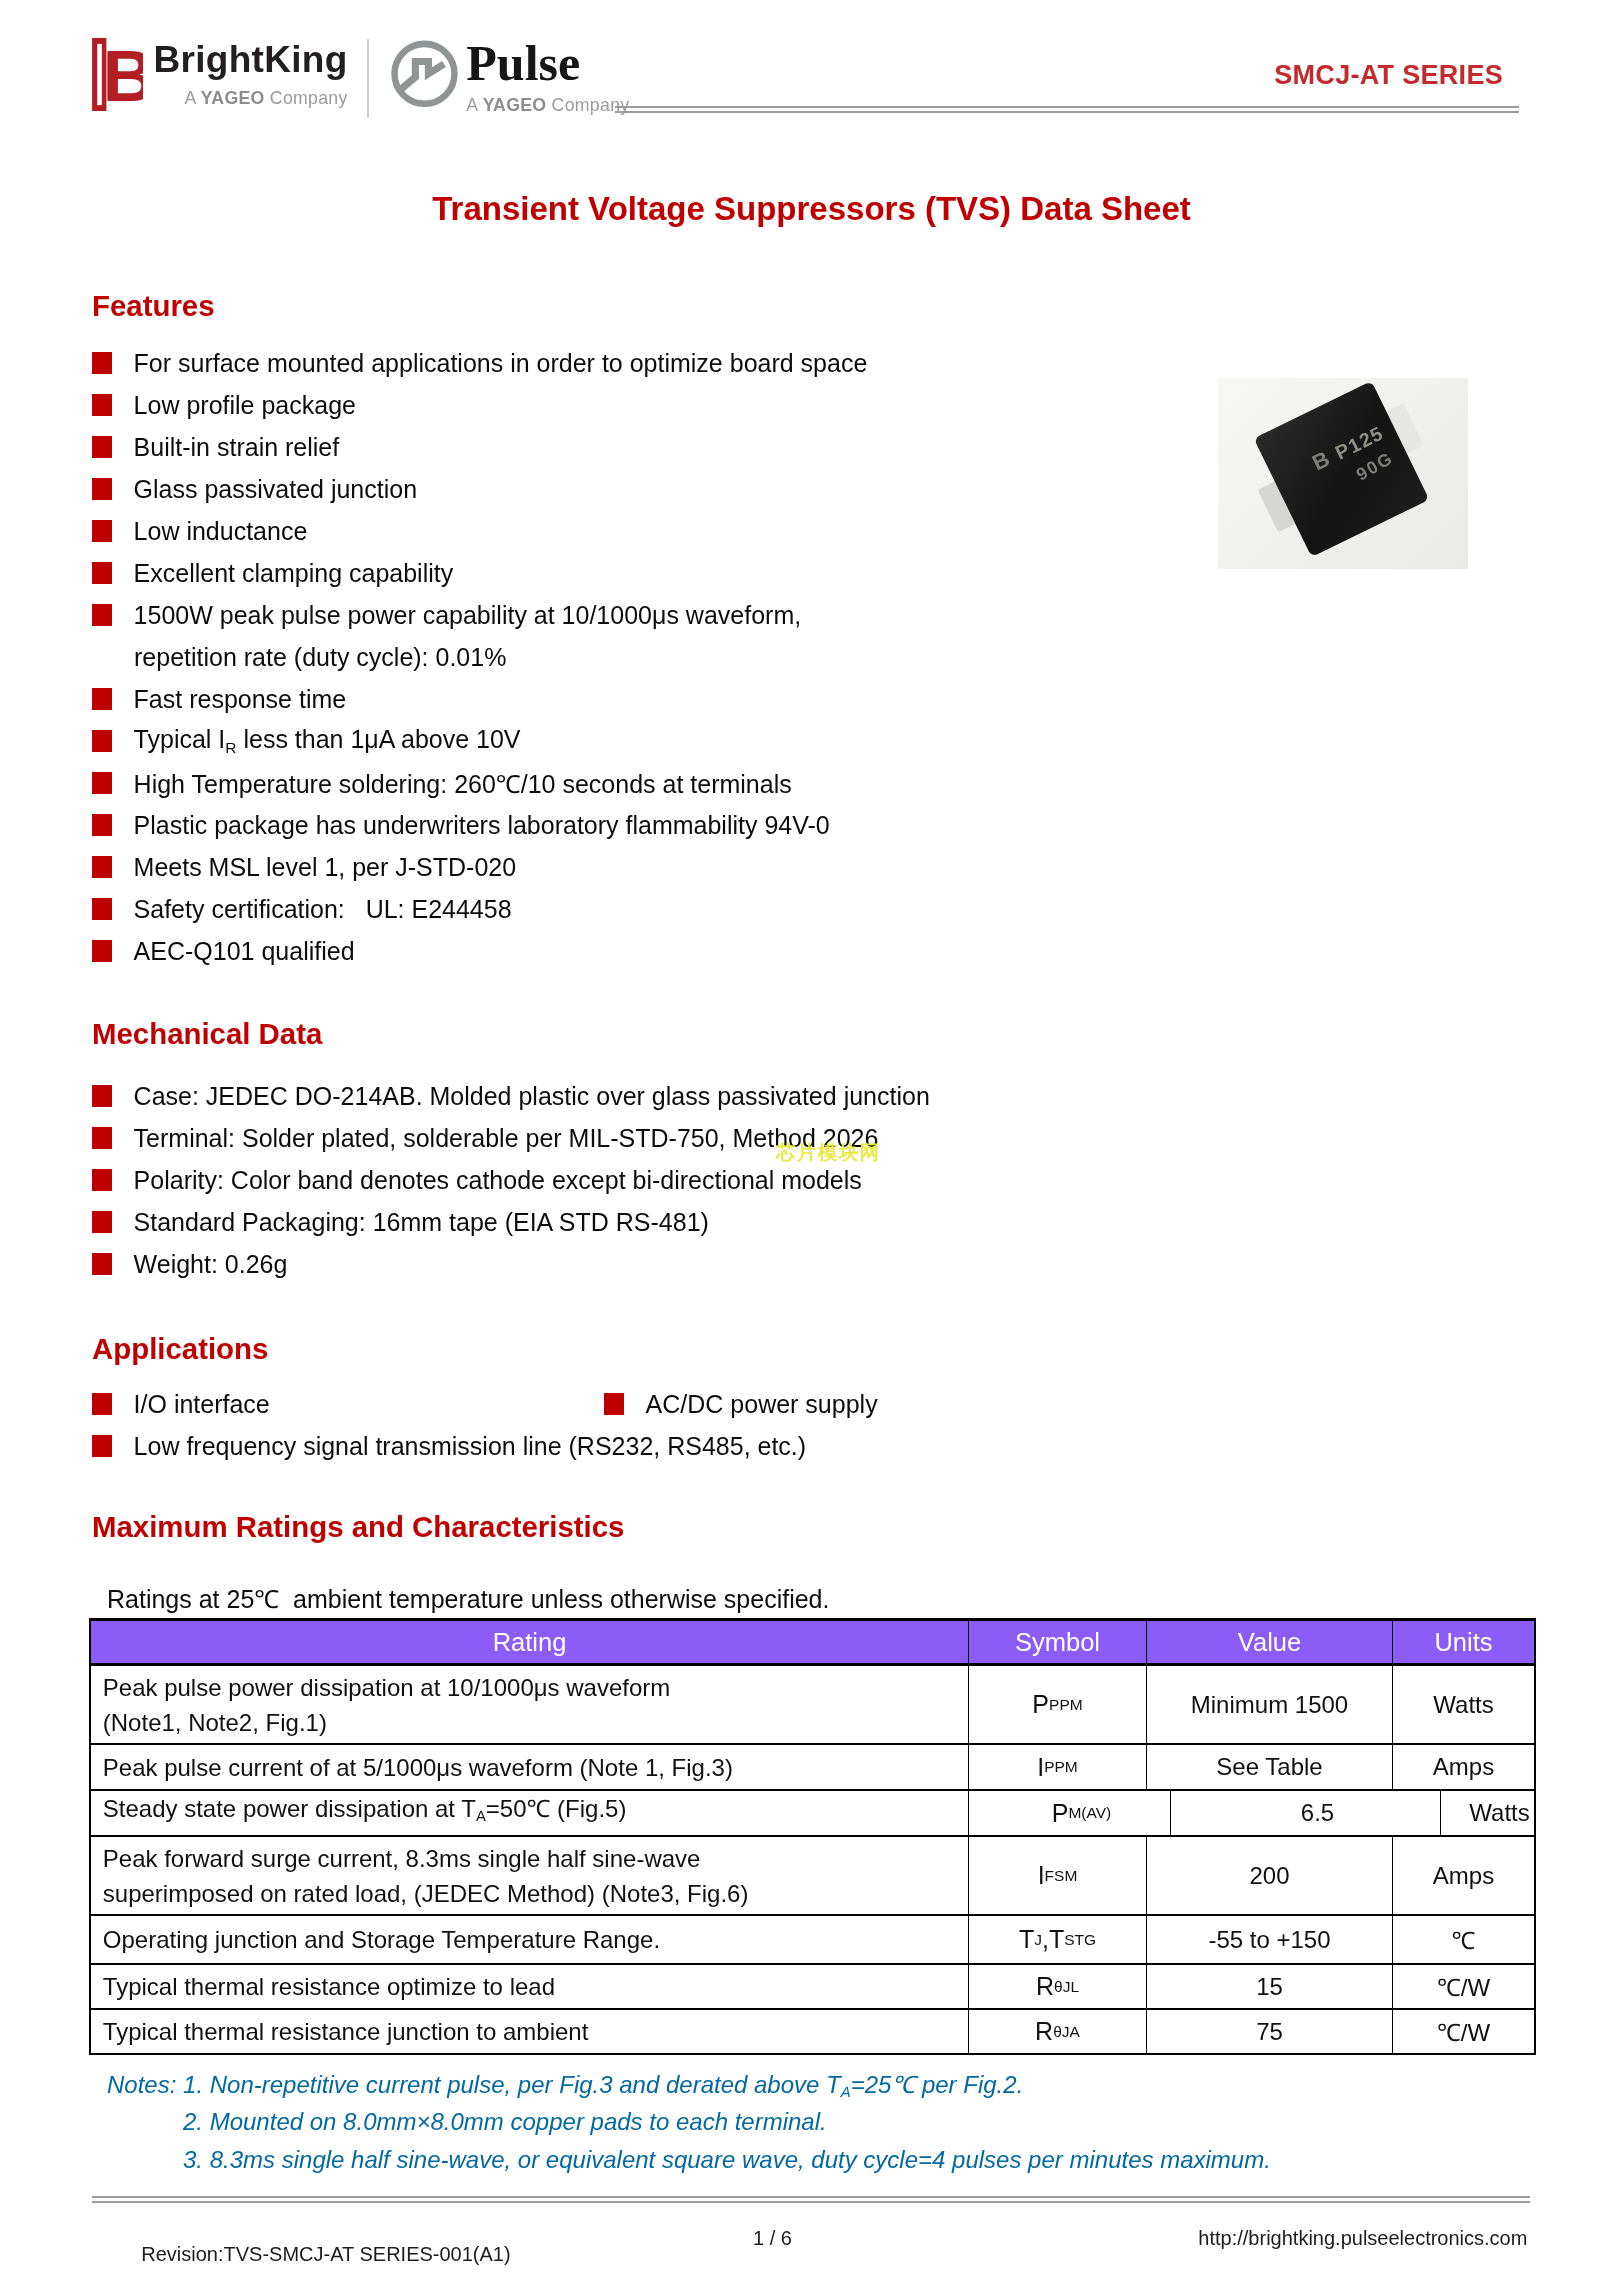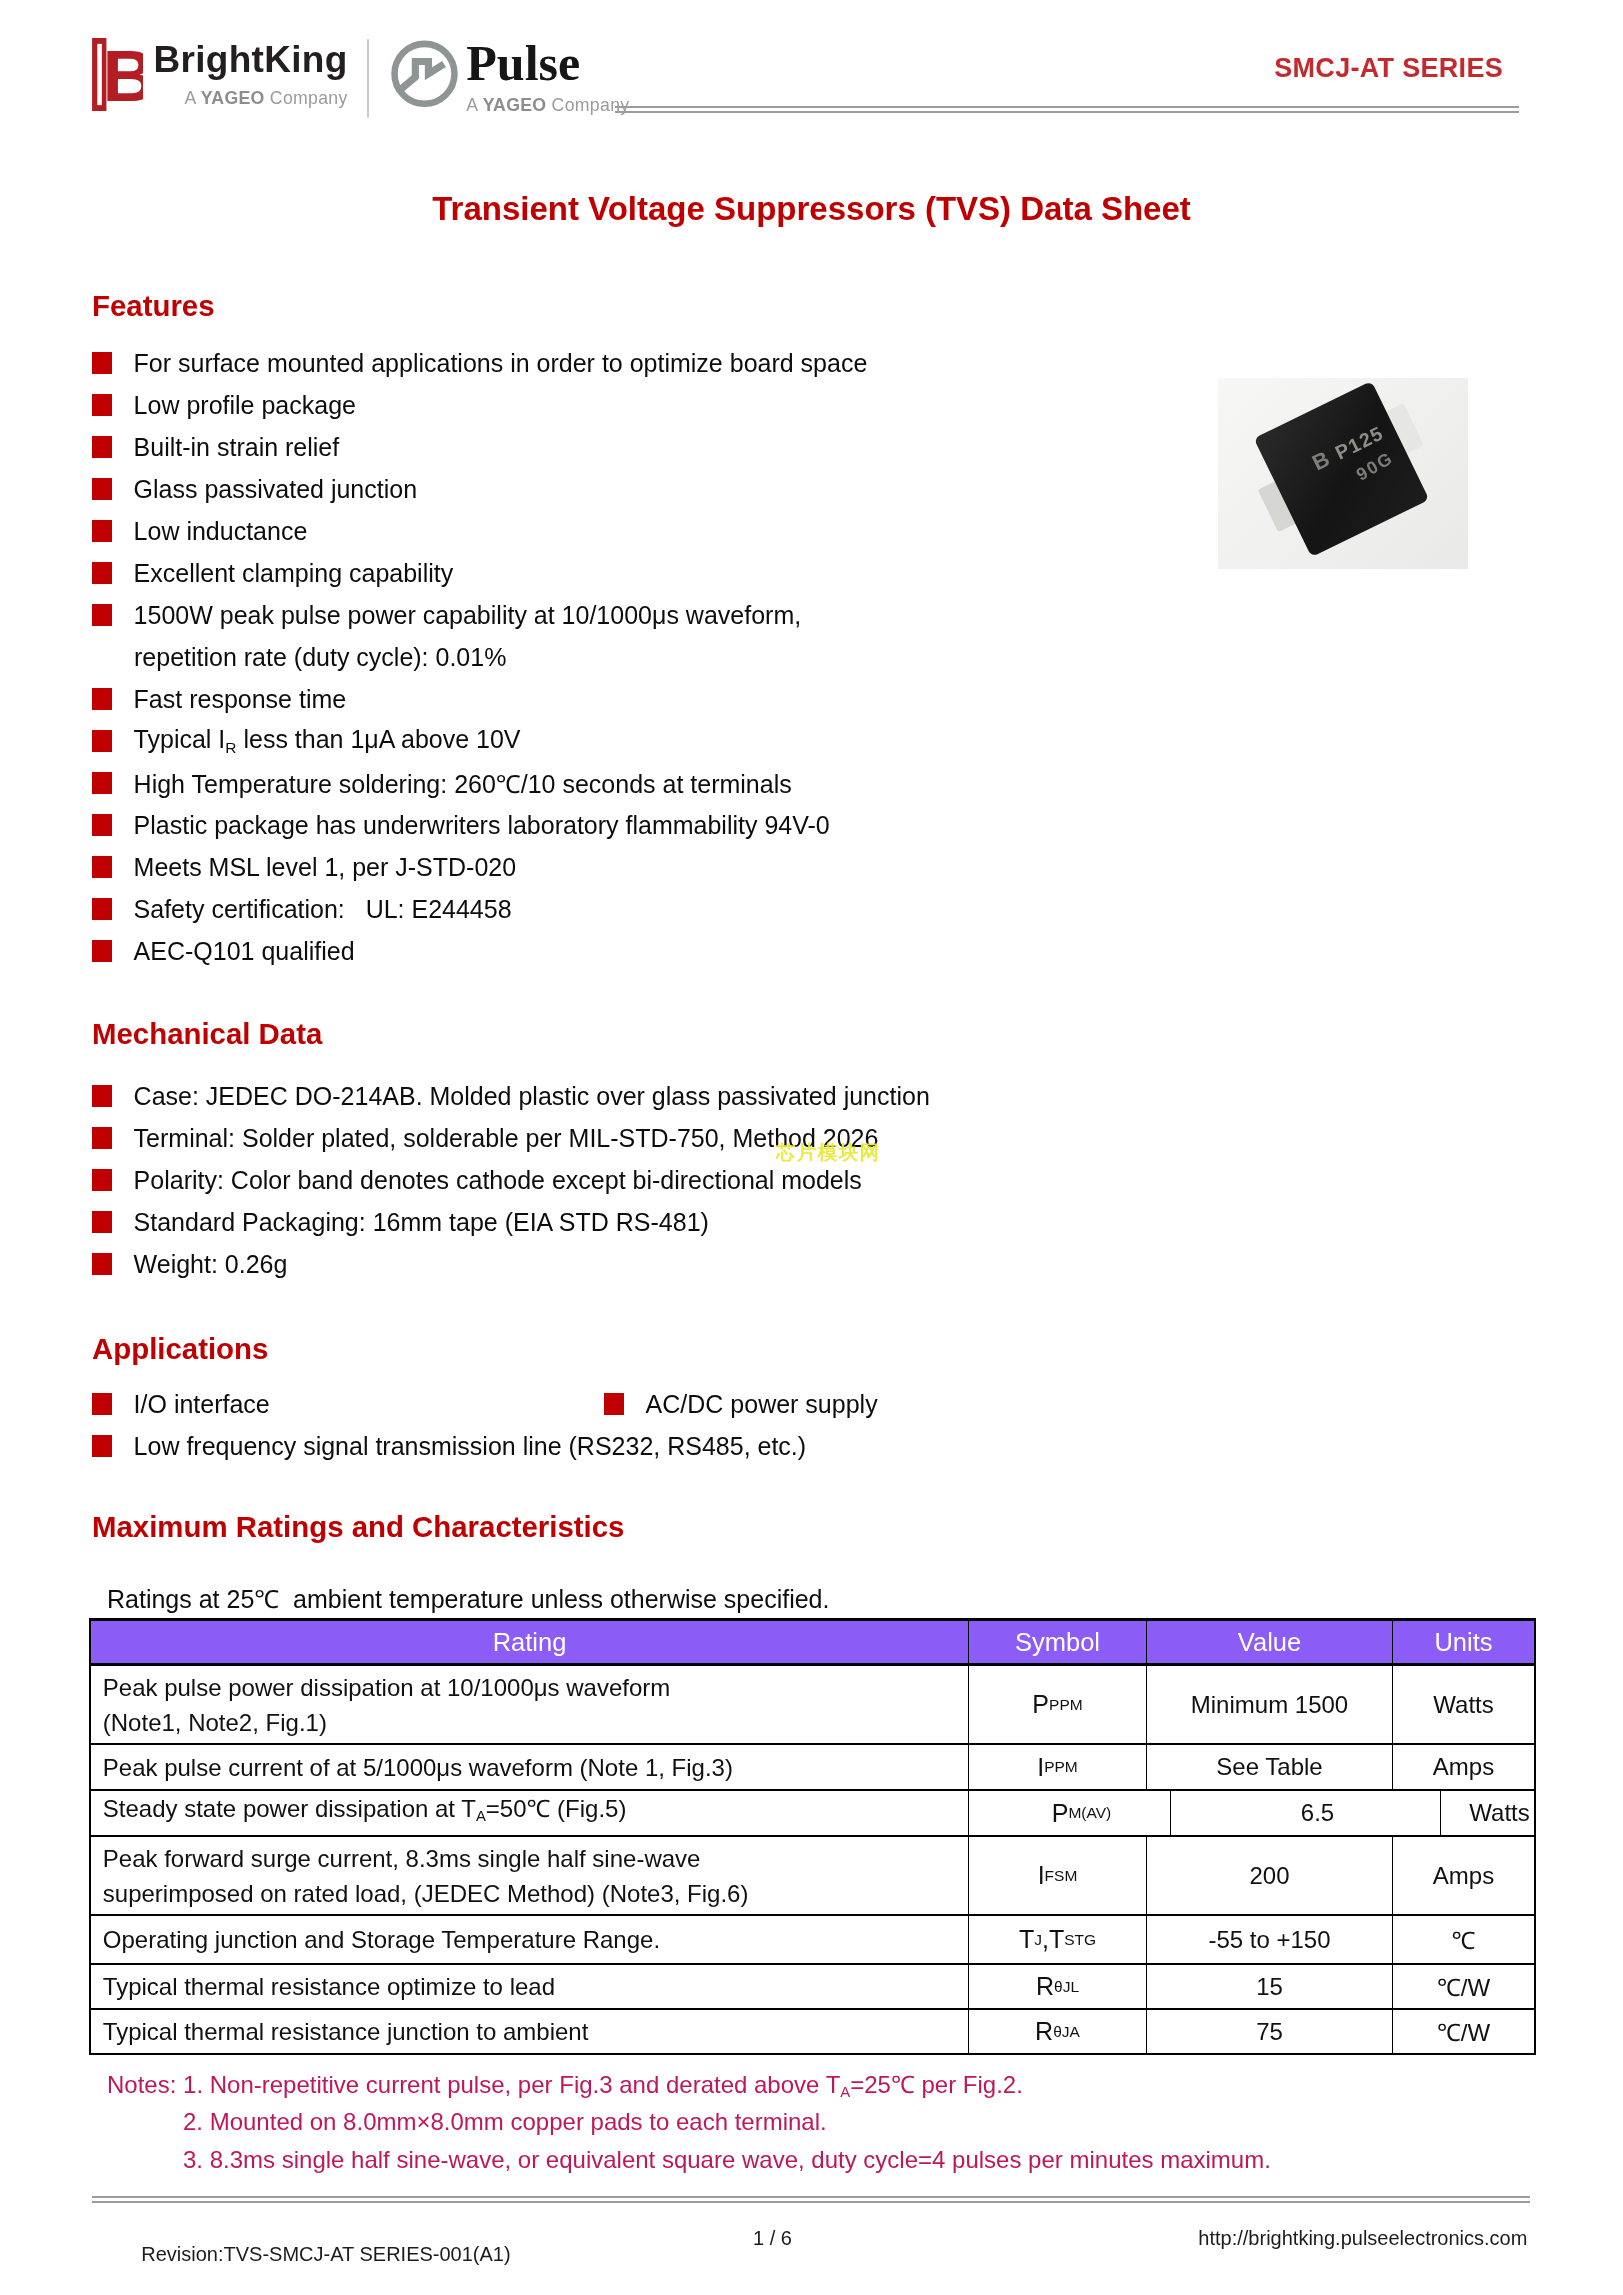--- a/index.html
+++ b/index.html
@@ -12,21 +12,21 @@
   .bk-mark{width:51px;height:73px;position:relative;flex:none;}
   .bk-text{margin-left:10.5px;}
   .bk-name{font-size:37px;font-weight:bold;color:#231f20;letter-spacing:0.3px;line-height:43px;}
   .tagline{text-align:right;font-size:17.7px;color:#9b9b9b;margin-top:6.5px;letter-spacing:0.3px;}
   .tagline .tb{font-weight:bold;color:#8d8d8d;}
   .vdiv{width:1.3px;background:#cccccc;height:79px;margin:1.3px 19.6px 0 19.6px;flex:none;}
   .pulse{display:flex;align-items:flex-start;}
   .pulse-icon{width:73px;height:73px;flex:none;}
   .pulse-text{margin-left:5.2px;}
   .pulse-name{font-family:"Liberation Serif",serif;font-weight:bold;font-size:50px;color:#161616;line-height:50px;}
-  .series{position:absolute;top:53px;right:120px;font-size:27px;font-weight:bold;color:#c32a2d;letter-spacing:0.3px;}
+  .series{position:absolute;top:60px;right:120px;font-size:27px;font-weight:bold;color:#c32a2d;letter-spacing:0.3px;}
   .dbl-rule{position:absolute;height:7.9px;}
   .dbl-rule .l1,.dbl-rule .l2{height:2px;background:#9c9c9c;}
   .dbl-rule .l2{margin-top:2.6px;}
   #head-rule{left:615px;top:106px;width:904px;}
   #foot-rule{left:92px;top:2196px;width:1438px;}
 
   
   .doc-title{position:absolute;top:190px;left:0;width:100%;text-align:center;
              font-size:33px;font-weight:bold;color:#c00000;}
   .sec-h{position:absolute;left:92px;font-size:29.4px;font-weight:bold;color:#c00000;}
@@ -76,21 +76,21 @@
   .cell{border-right:1.3px solid #000;display:flex;align-items:center;justify-content:center;
         font-size:24px;box-sizing:border-box;padding:0 3.9px;text-align:center;}
   .cell:last-child{border-right:none;}
   .trow.head .cell{border-right-color:#000;font-size:25.5px;font-weight:normal;}
   .cell.rating{flex-direction:column;align-items:flex-start;justify-content:center;
                padding-left:11.8px;text-align:right;}
   .rl{display:block;line-height:35px;white-space:pre-wrap;}
   .sym{font-size:25px;}
 
   
-  .notes{position:absolute;left:107px;top:2065px;font-size:24px;color:#be185d;}
+  .notes{position:absolute;left:107px;top:2065px;font-size:24px;color:#0369a1;font-style:italic;}
   .note-line{height:38px;display:flex;align-items:center;white-space:pre-wrap;}
   .note-ind{padding-left:76px;}
 
   
   .footer{position:absolute;left:92px;top:2222px;width:1438px;height:30px;font-size:20px;color:#1c1c1c;}
   .f-left{position:absolute;left:1.3px;top:21px;margin-left:48px;}
   .f-page{position:absolute;left:641px;top:5.2px;width:79px;text-align:center;}
   .f-url{position:absolute;right:2.6px;top:5.2px;color:#1c1c1c;text-decoration:none;}
 </style>
 </head>

